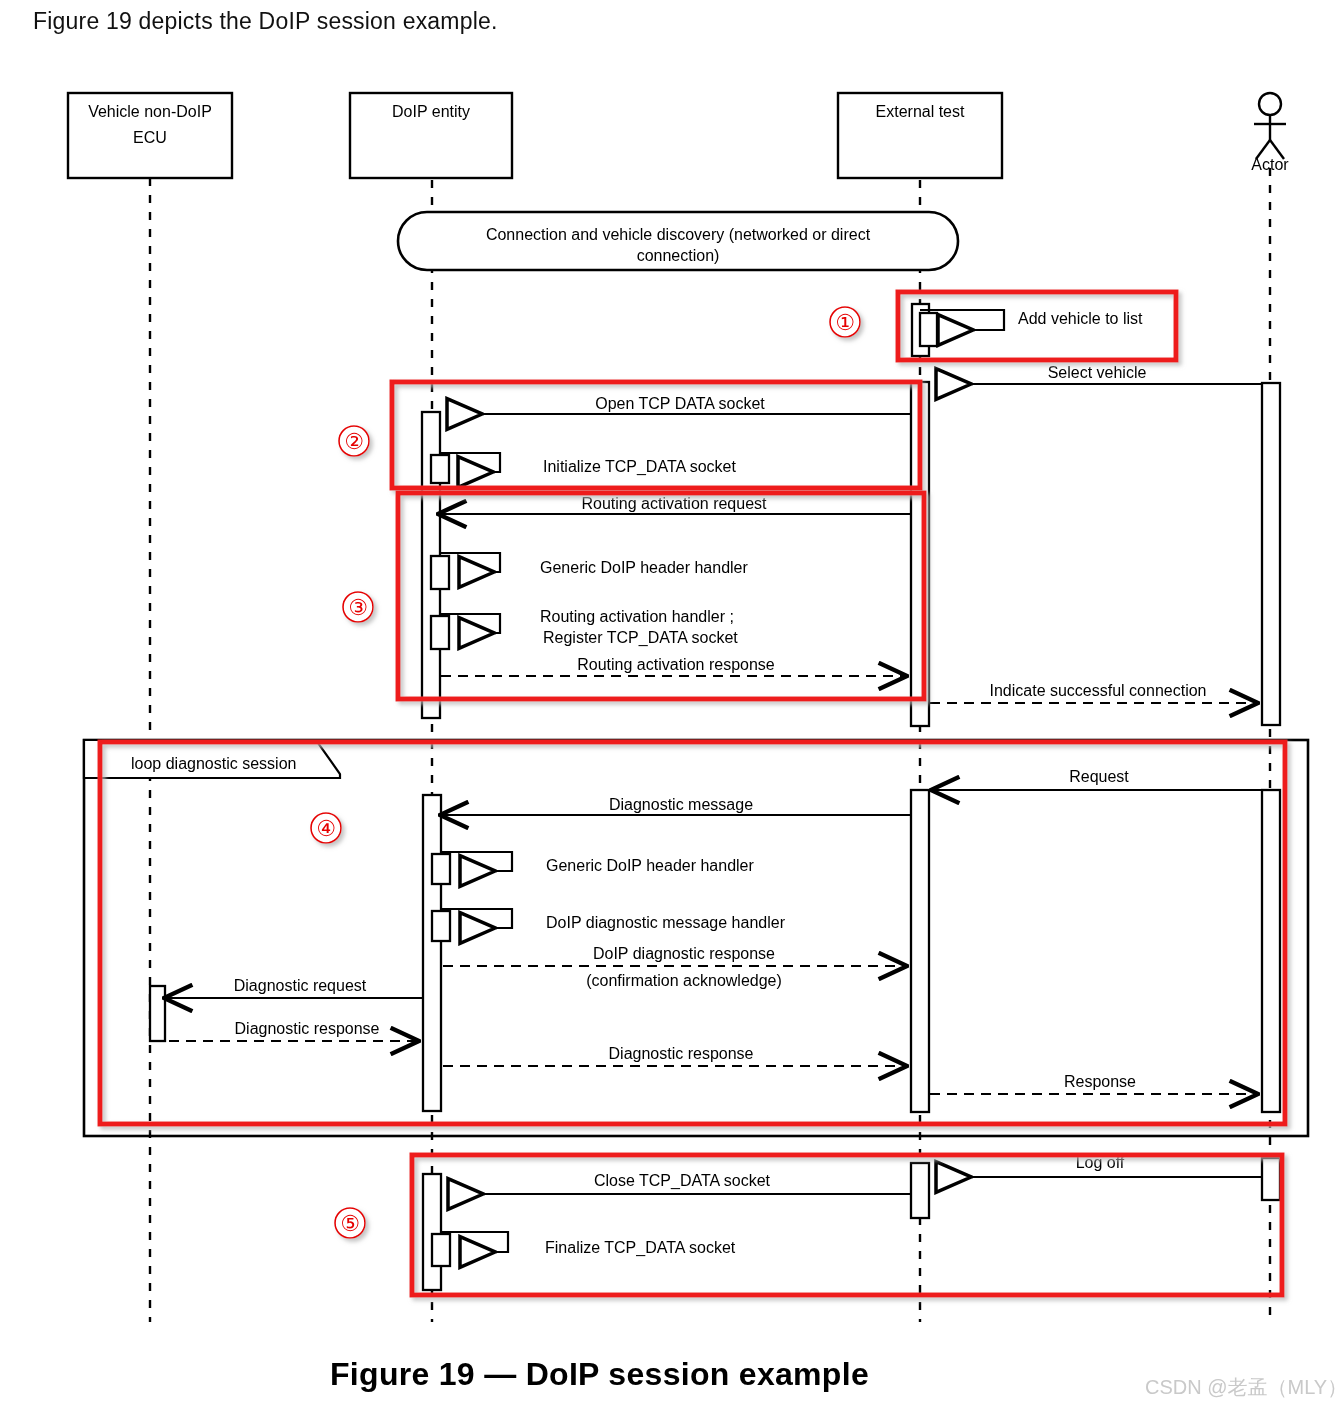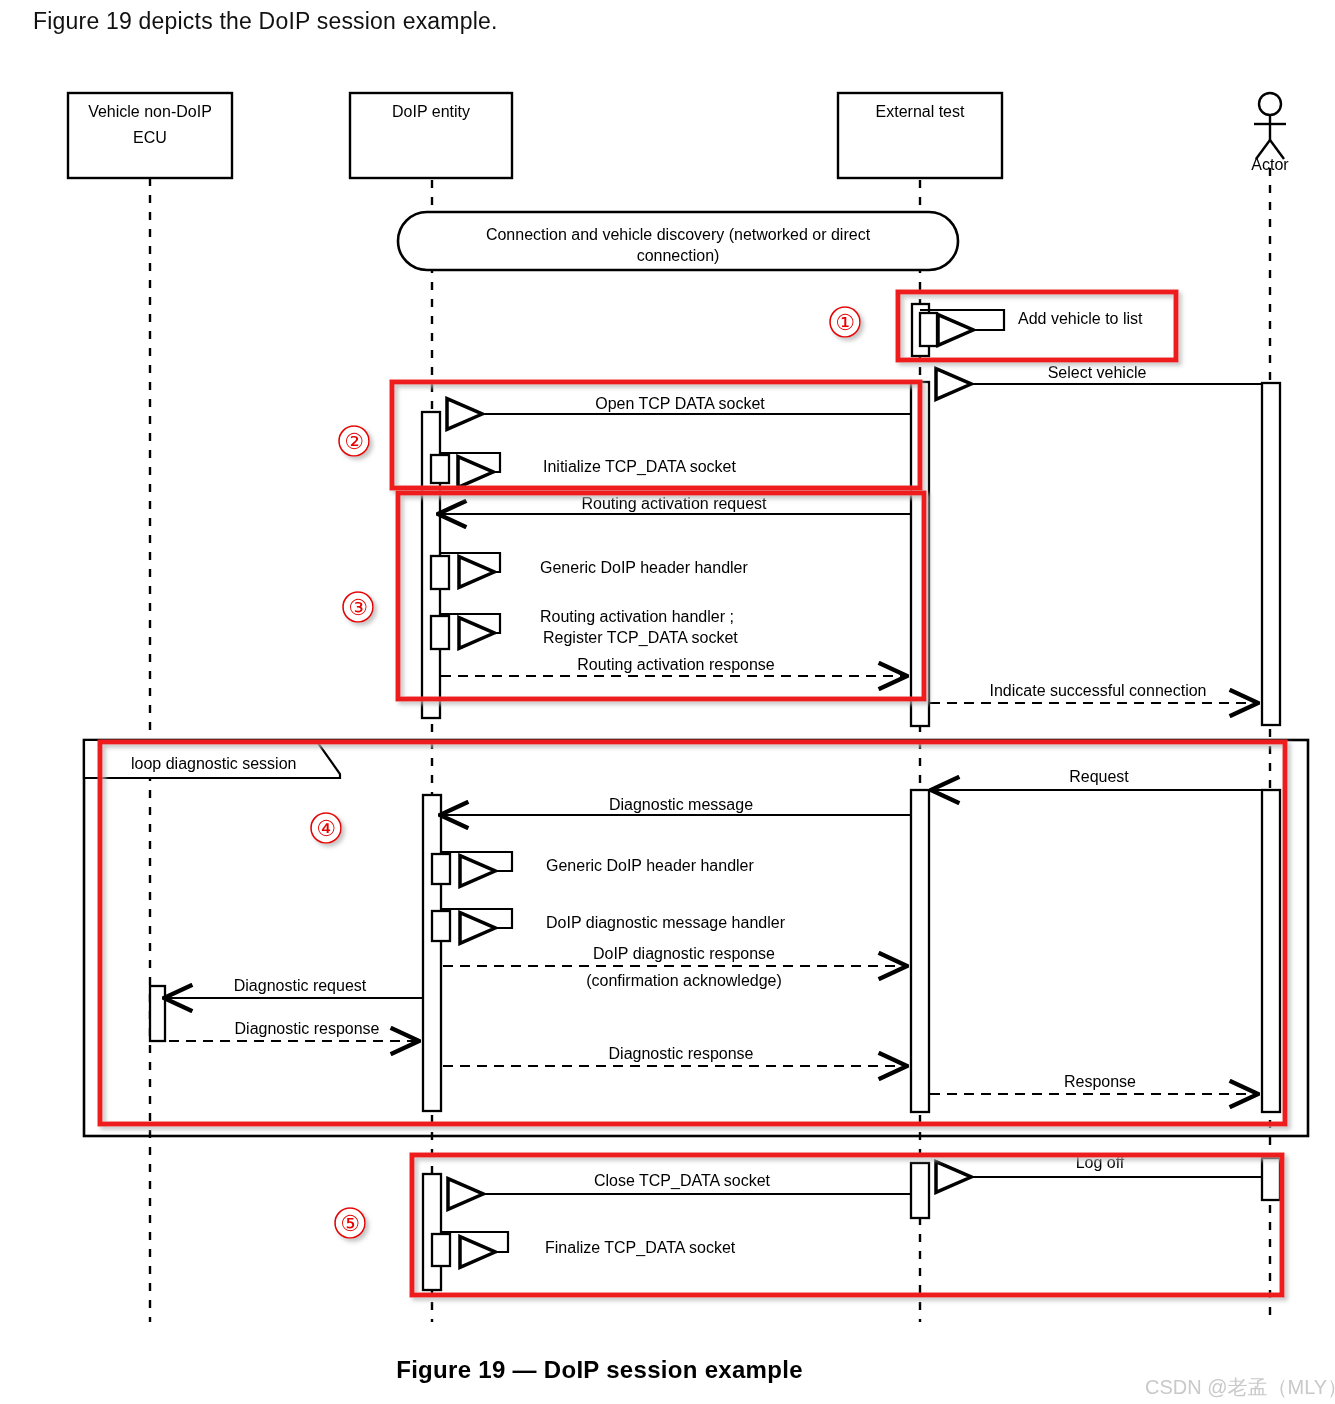--- a/index.html
+++ b/index.html
@@ -1,21 +1,21 @@
 <!DOCTYPE html>
 <html><head>
 <meta charset="utf-8">
 <style>
   html,body{margin:0;padding:0;background:#ffffff;}
   body{width:1335px;height:1404px;position:relative;
        font-family:"Liberation Sans","DejaVu Sans",sans-serif;color:#000;}
   #stage{position:absolute;left:0;top:0;width:1335px;height:1404px;overflow:hidden;padding-left:28px;}
   .intro{position:absolute;left:33px;top:8px;font-size:23px;color:#111;letter-spacing:.2px;}
   .caption{position:absolute;left:0;top:1356px;width:1335px;text-align:center;
-           font-size:24px;font-weight:bold;letter-spacing:.3px;}
+           font-size:32px;font-weight:bold;letter-spacing:.3px;}
   .caption span{position:relative;left:-68px;}
   .watermark{position:absolute;left:1145px;top:1374px;font-size:20px;color:#c9c9c9;white-space:nowrap;}
   svg{position:absolute;left:0;top:0;}
   .lbl{font-family:"Liberation Sans","DejaVu Sans",sans-serif;font-size:16px;fill:#000;}
   .lbl-part{font-family:"Liberation Sans","DejaVu Sans",sans-serif;font-size:16px;fill:#000;}
   .lbl-loop{font-family:"Liberation Sans","DejaVu Sans",sans-serif;font-size:16px;fill:#000;}
   .circnum{font-family:"DejaVu Sans",sans-serif;font-size:22px;fill:#e60000;}
 </style>
 </head>
 <body>

